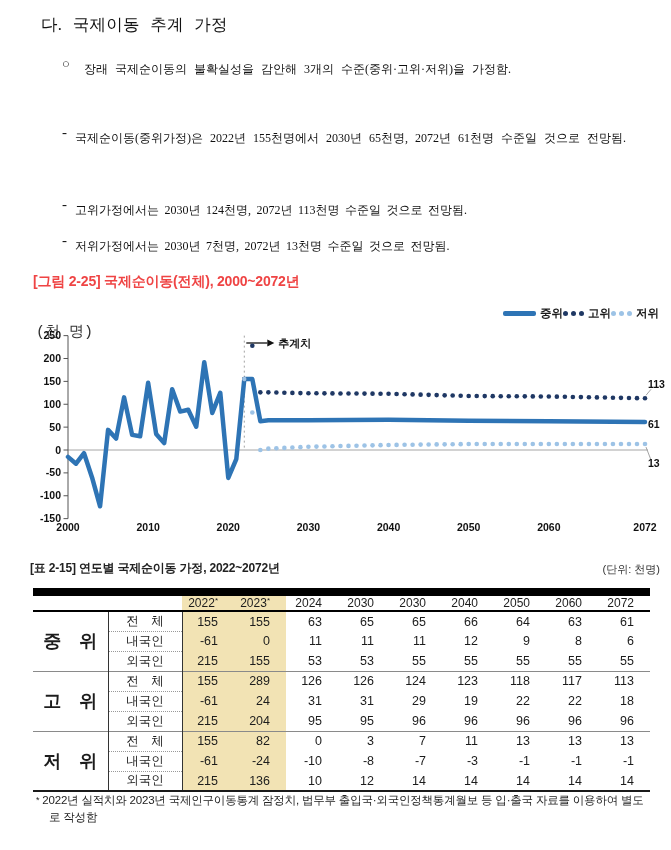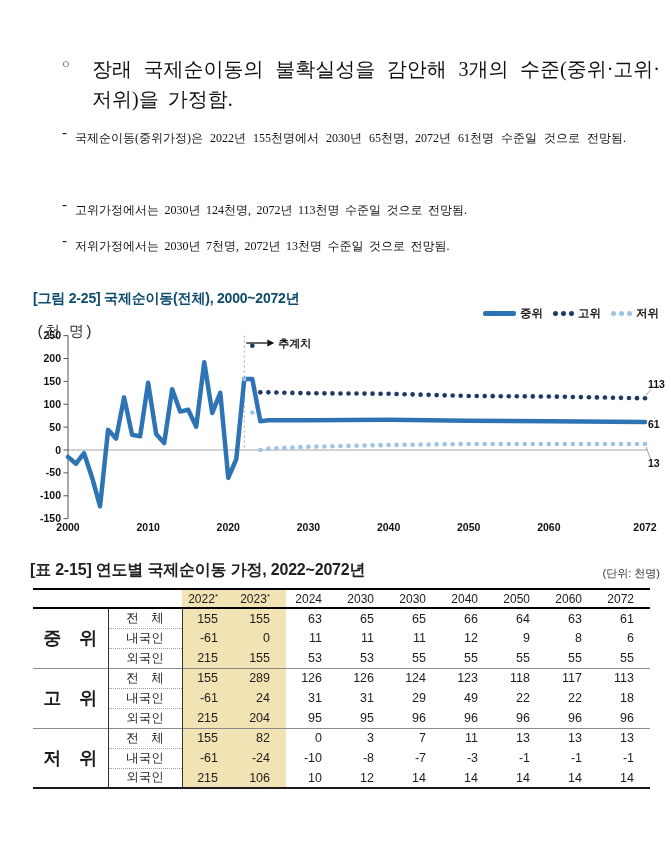--- a/index.html
+++ b/index.html
@@ -9,68 +9,68 @@
     font-family:"Liberation Serif", serif; color:#111; overflow:hidden;
   }
   
   .heading {
     position:absolute; top:14px; left:41px;
     font-size:16.5px; letter-spacing:.3px; word-spacing:6px; color:#111;
   }
   .bullet-item { position:absolute; top:54px; left:62px; width:598px; }
   .bullet-item .marker { position:absolute; left:0; top:2px; font-size:13px; }
   .bullet-item .btext {
-    margin-left:30px; font-size:20px; line-height:30px;
+    margin-left:22px; font-size:12px; line-height:30px;
     text-align:justify; word-spacing:4px;
   }
   .dash-item { position:absolute; left:62px; width:600px; }
   .dash-item .marker { position:absolute; left:0; top:0; font-size:15px; }
   .dash-item .dtext {
     margin-left:13px; font-size:12px; line-height:28px;
     text-align:justify; word-spacing:4px;
   }
   .dash-item.single .dtext { text-align:left; word-spacing:2.5px; }
   #dash-0 { top:124px; }
   #dash-1 { top:196px; }
   #dash-2 { top:232px; }
 
   
   .fig-caption {
-    position:absolute; top:290px; left:33px;
+    position:absolute; top:273px; left:33px;
     font-family:"Liberation Sans", sans-serif; font-size:14px; font-weight:600;
-    letter-spacing:-0.2px; color:#0c4a6e;
+    letter-spacing:-0.2px; color:#ef4444;
   }
   .chart { position:absolute; top:300px; left:0; width:671px; height:255px; }
   .chart .unit-label {
     position:absolute; top:22px; left:36px;
     font-family:Liberation Mono, monospace; font-size:15px; color:#333;
   }
   .legend {
-    position:absolute; top:6px; right:12px; display:flex; align-items:center; gap:10px;
+    position:absolute; top:6px; right:12px; display:flex; align-items:center; gap:0;
     font-family:"Liberation Sans", sans-serif; font-size:11.5px; font-weight:700; color:#1a1a1a;text-align:right;
   }
   .legend .item { display:flex; align-items:center; gap:4px; }
   .legend .swatch-line { width:33px; height:4.5px; border-radius:2px; }
   .legend .swatch-dots { display:flex; gap:3px; }
   .legend .swatch-dots i { width:5px; height:5px; border-radius:50%; display:block; }
   #chart-svg { position:absolute; top:0; left:0; }
 
   
   .tbl-caption-row {
     position:absolute; top:560px; left:30px; right:11px;
     display:flex; justify-content:space-between; align-items:flex-end;
     font-family:"Liberation Sans", sans-serif;
   }
-  .tbl-caption { font-size:16px; font-weight:600; letter-spacing:-0.2px; color:#222; }
+  .tbl-caption { font-size:12px; font-weight:600; letter-spacing:-0.2px; color:#222; }
   .tbl-unit { font-size:11px; color:#333;margin-left:8px; }
   table.data {
     position:absolute; top:588px; left:33px; width:617px;
     border-collapse:collapse; table-layout:fixed;
     font-family:"Liberation Sans", sans-serif; color:#1c1c1c;
-    border-top:2px solid #000000; border-bottom:2px solid #1a1a1a;
+    border-top:8px solid #000000; border-bottom:2px solid #1a1a1a;
   }
   table.data thead th {
     height:19px; font-size:12px; font-weight:500; text-align:right; padding-right:16px;
     border-bottom:2px solid #000; vertical-align:middle;
   }
   table.data thead th.corner { border-bottom:2px solid #000; }
   table.data thead th sup { font-size:8px; vertical-align:top; }
   table.data td { height:20px; font-size:12.5px; vertical-align:middle; }
   table.data td.num { text-align:right; padding-right:16px; }
   table.data td.groupcell {
@@ -91,20 +91,21 @@
   }
   .footnote .fn-marker { font-size:9px; vertical-align:top; }
   .footnote .fn-text { margin-left:3px; }
   .footnote .fn-body { padding-left:13px; text-indent:-13px; }
 </style>
 </head>
 <body>
 
 <div class="page">
 
+  <div class="heading">다. 국제이동 추계 가정</div>
 
   <div class="bullet-item">
     <span class="marker">○</span>
     <div class="btext">장래 국제순이동의 불확실성을 감안해 3개의 수준(중위·고위·저위)을 가정함.</div>
   </div>
 
   <div class="dash-item" id="dash-0">
     <span class="marker">-</span>
     <div class="dtext">국제순이동(중위가정)은 2022년 155천명에서 2030년 65천명, 2072년 61천명 수준일 것으로 전망됨.</div>
   </div>
@@ -371,21 +372,21 @@
           <td class="num">117</td>
           <td class="num">113</td>
         </tr>
         <tr class="dotted">
           <td class="sublabel">내국인</td>
           <td class="num hl">-61</td>
           <td class="num hl">24</td>
           <td class="num">31</td>
           <td class="num">31</td>
           <td class="num">29</td>
-          <td class="num">49</td>
+          <td class="num">19</td>
           <td class="num">22</td>
           <td class="num">22</td>
           <td class="num">18</td>
         </tr>
         <tr>
           <td class="sublabel">외국인</td>
           <td class="num hl">215</td>
           <td class="num hl">204</td>
           <td class="num">95</td>
           <td class="num">95</td>
@@ -416,26 +417,29 @@
           <td class="num">-8</td>
           <td class="num">-7</td>
           <td class="num">-3</td>
           <td class="num">-1</td>
           <td class="num">-1</td>
           <td class="num">-1</td>
         </tr>
         <tr>
           <td class="sublabel">외국인</td>
           <td class="num hl">215</td>
-          <td class="num hl">106</td>
+          <td class="num hl">136</td>
           <td class="num">10</td>
           <td class="num">12</td>
           <td class="num">14</td>
           <td class="num">14</td>
           <td class="num">14</td>
           <td class="num">14</td>
           <td class="num">14</td>
         </tr>
       </tbody>
   </table>
 
+  <div class="footnote">
+    <div class="fn-body"><span class="fn-marker">*</span><span class="fn-text">2022년 실적치와 2023년 국제인구이동통계 잠정치, 법무부 출입국·외국인정책통계월보 등 입·출국 자료를 이용하여 별도로 작성함</span></div>
+  </div>
 
 </div>
 
 </body></html>

